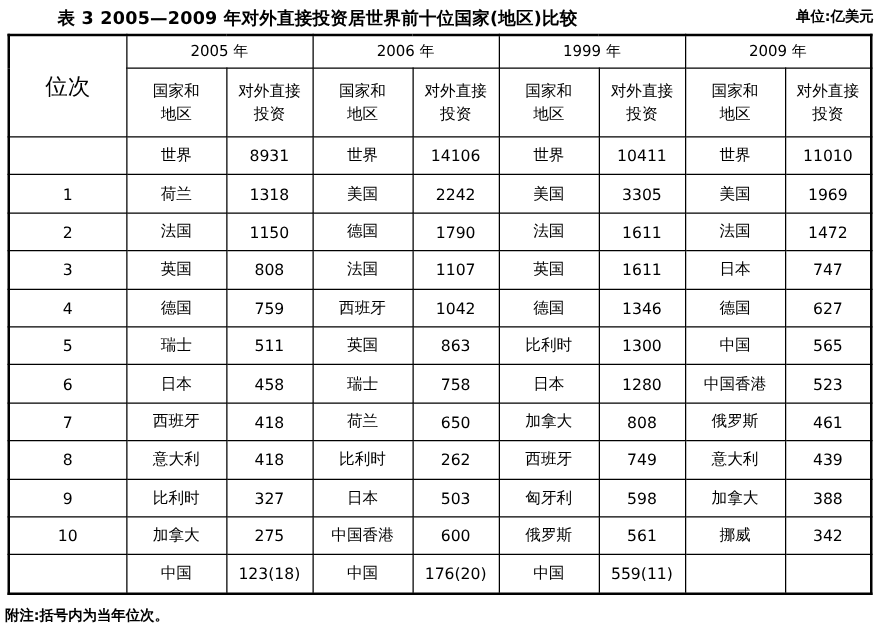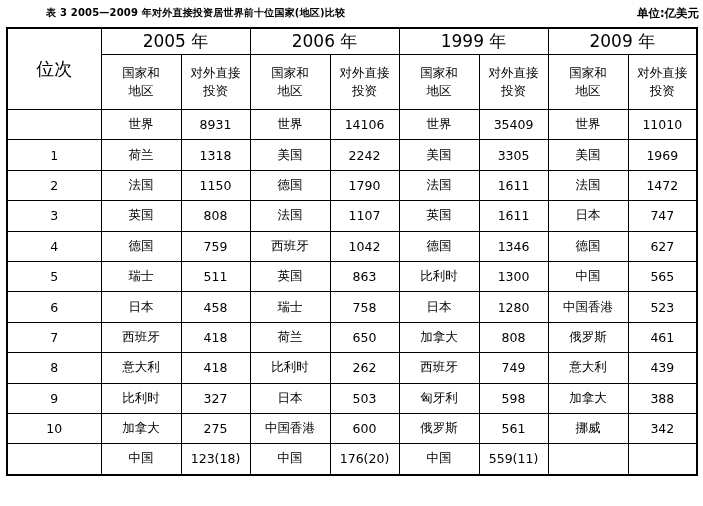--- a/index.html
+++ b/index.html
@@ -26,21 +26,21 @@
     position: absolute;
     top: 6px;
     left: 0;
     width: 703px;
     height: 20px;
   }
   .title-main {
     position: absolute;
     left: 46px;
     top: 0;
-    font-size: 10px;
+    font-size: 14px;
     font-weight: bold;
     letter-spacing: 0.2px;
     white-space: nowrap;
   }
   .title-unit {
     position: absolute;
     right: 4px;
     top: 0;
     font-size: 11.5px;
     font-weight: bold;
@@ -65,21 +65,21 @@
   table.main {
     border: 2px solid #000000;
   }
   
   col.c-rank { width: 94px; }
   col.c-country { width: 80px; }
   col.c-value { width: 69px; }
 
   .hdr-year {
     height: 25px;
-    font-size: 17px;
+    font-size: 12px;
     font-weight: bold;
   }
   .hdr-sub {
     height: 54px;
     font-size: 12.5px;
     font-weight: bold;
     line-height: 1.45;
   }
   .hdr-sub span { display: block; }
   .rank-cell {
@@ -169,21 +169,21 @@
       </tr>
     </thead>
     <tbody>
         <tr class="thick-top">
           <td class="rank"></td>
           <td class="country">世界</td>
           <td class="value">8931</td>
           <td class="country">世界</td>
           <td class="value">14106</td>
           <td class="country">世界</td>
-          <td class="value">35409</td>
+          <td class="value">10411</td>
           <td class="country">世界</td>
           <td class="value">11010</td>
         </tr>
         <tr>
           <td class="rank">1</td>
           <td class="country">荷兰</td>
           <td class="value">1318</td>
           <td class="country">美国</td>
           <td class="value">2242</td>
           <td class="country">美国</td>
@@ -297,13 +297,14 @@
           <td class="country">中国</td>
           <td class="value">176(20)</td>
           <td class="country">中国</td>
           <td class="value">559(11)</td>
           <td class="country"></td>
           <td class="value"></td>
         </tr>
       </tbody>
   </table>
 
+  <div class="note">附注:括号内为当年位次。</div>
 </div>
 
 </body></html>

